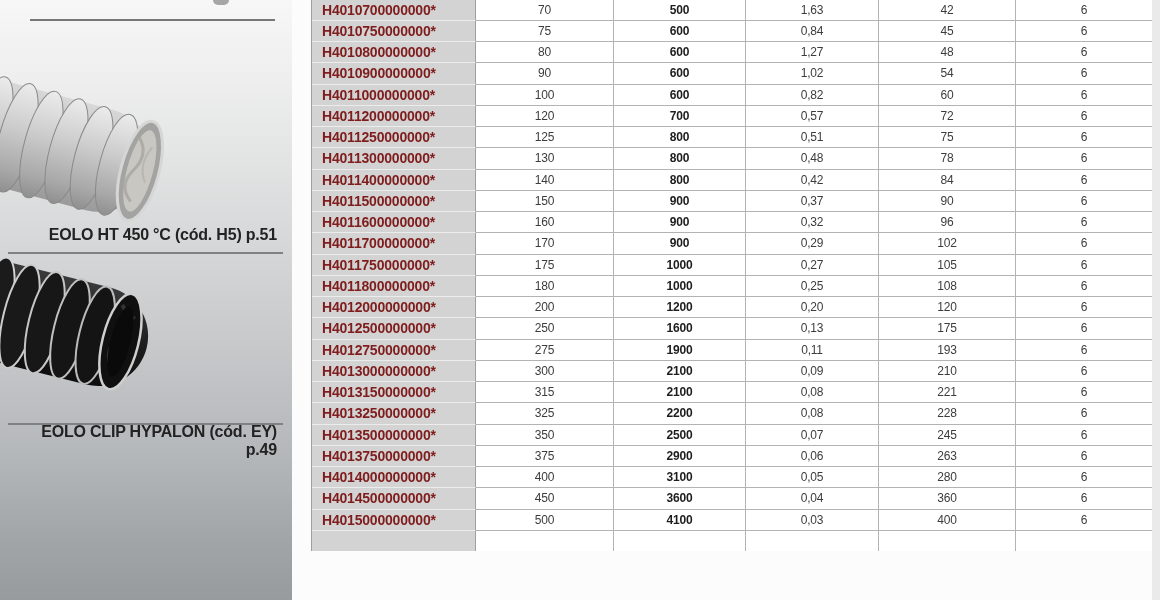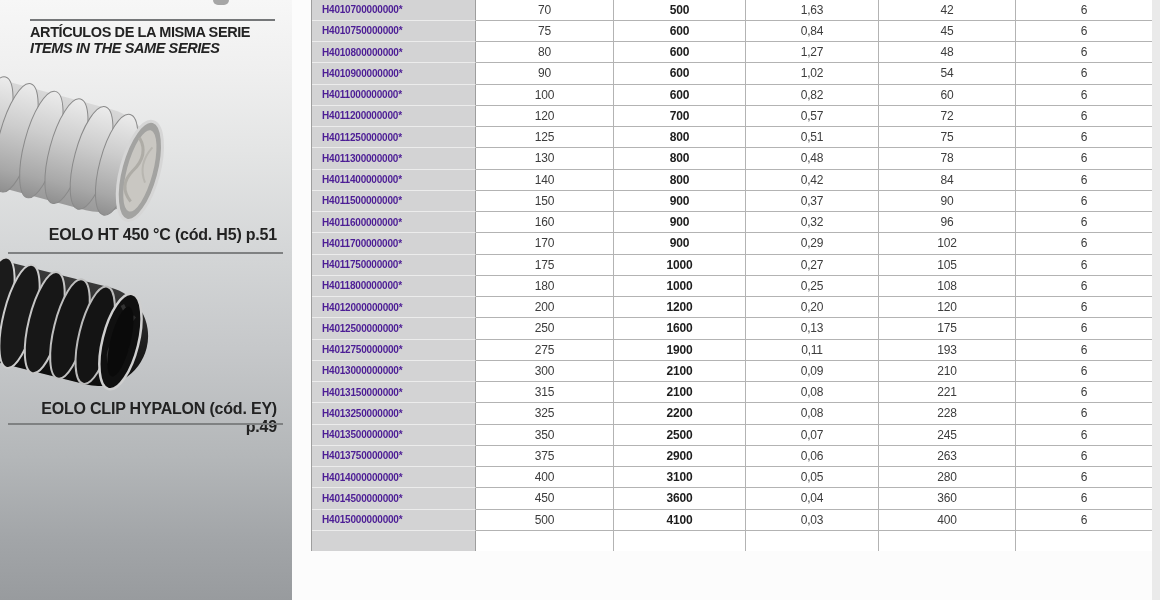--- a/index.html
+++ b/index.html
@@ -27,60 +27,56 @@
   }
   .heading .en{font-style:italic;}
   .photo{position:absolute;left:0;}
   .photo-1{top:76px;}
   .photo-2{top:258px;}
   .caption{
     position:absolute;right:15px;width:270px;text-align:right;
     color:#222;font-weight:700;font-size:16px;letter-spacing:-0.2px;
   }
   .caption-1{top:226px;}
-  .caption-2{top:400px;text-align:right;}
+  .caption-2{top:423px;text-align:right;}
   .cut-marks{position:absolute;left:48px;bottom:0;height:4px;}
   
   .table-wrap{
     position:absolute;left:311px;top:-1.5px;width:843px;
     border-left:1px solid #9e9e9e;
   }
   table.data{
     border-collapse:separate;border-spacing:0;table-layout:fixed;width:841px;
   }
   table.data td{
     height:20.25px;padding:0;font-size:12px;text-align:center;
     color:#3c3c3c;background:#ffffff;overflow:hidden;white-space:nowrap;
     border-top:1px solid #b3b3b3;border-right:1px solid #b3b3b3;
     letter-spacing:-0.2px;
   }
   table.data td:last-child{border-right:1px solid #9e9e9e;}
   table.data td.code{
     background:#d3d3d4;text-align:left;padding-left:10px;
-    font-weight:700;color:#4c1d95;font-size:10px;
+    font-weight:700;color:#7f1d1d;font-size:14px;
     border-top:1px solid #ececec;border-right:1px solid #9e9e9e;
   }
   table.data td.bold{font-weight:700;color:#1d1d1d;}
   .right-strip{
     position:absolute;left:1152px;top:0;width:8px;height:600px;background:#eaeaea;
   }
 </style>
 </head>
 <body>
 
 <div class="stage">
 
   <div class="sidebar">
     <div class="top-blob"></div>
     <div class="rule rule-top"></div>
 
-    <div class="heading">
-      <div class="es">ARTÍCULOS DE LA MISMA SERIE</div>
-      <div class="en">ITEMS IN THE SAME SERIES</div>
-    </div>
 
     <svg class="photo photo-1" width="205" height="150" viewBox="0 0 205 150">
       <defs>
         <linearGradient id="grayRing" x1="0" y1="0" x2="0" y2="1">
           <stop offset="0" stop-color="#ececec"></stop>
           <stop offset="0.4" stop-color="#cdcdcd"></stop>
           <stop offset="0.8" stop-color="#a8a8a8"></stop>
           <stop offset="1" stop-color="#8f8f8f"></stop>
         </linearGradient>
         <linearGradient id="grayBody" x1="0" y1="0" x2="0" y2="1">

